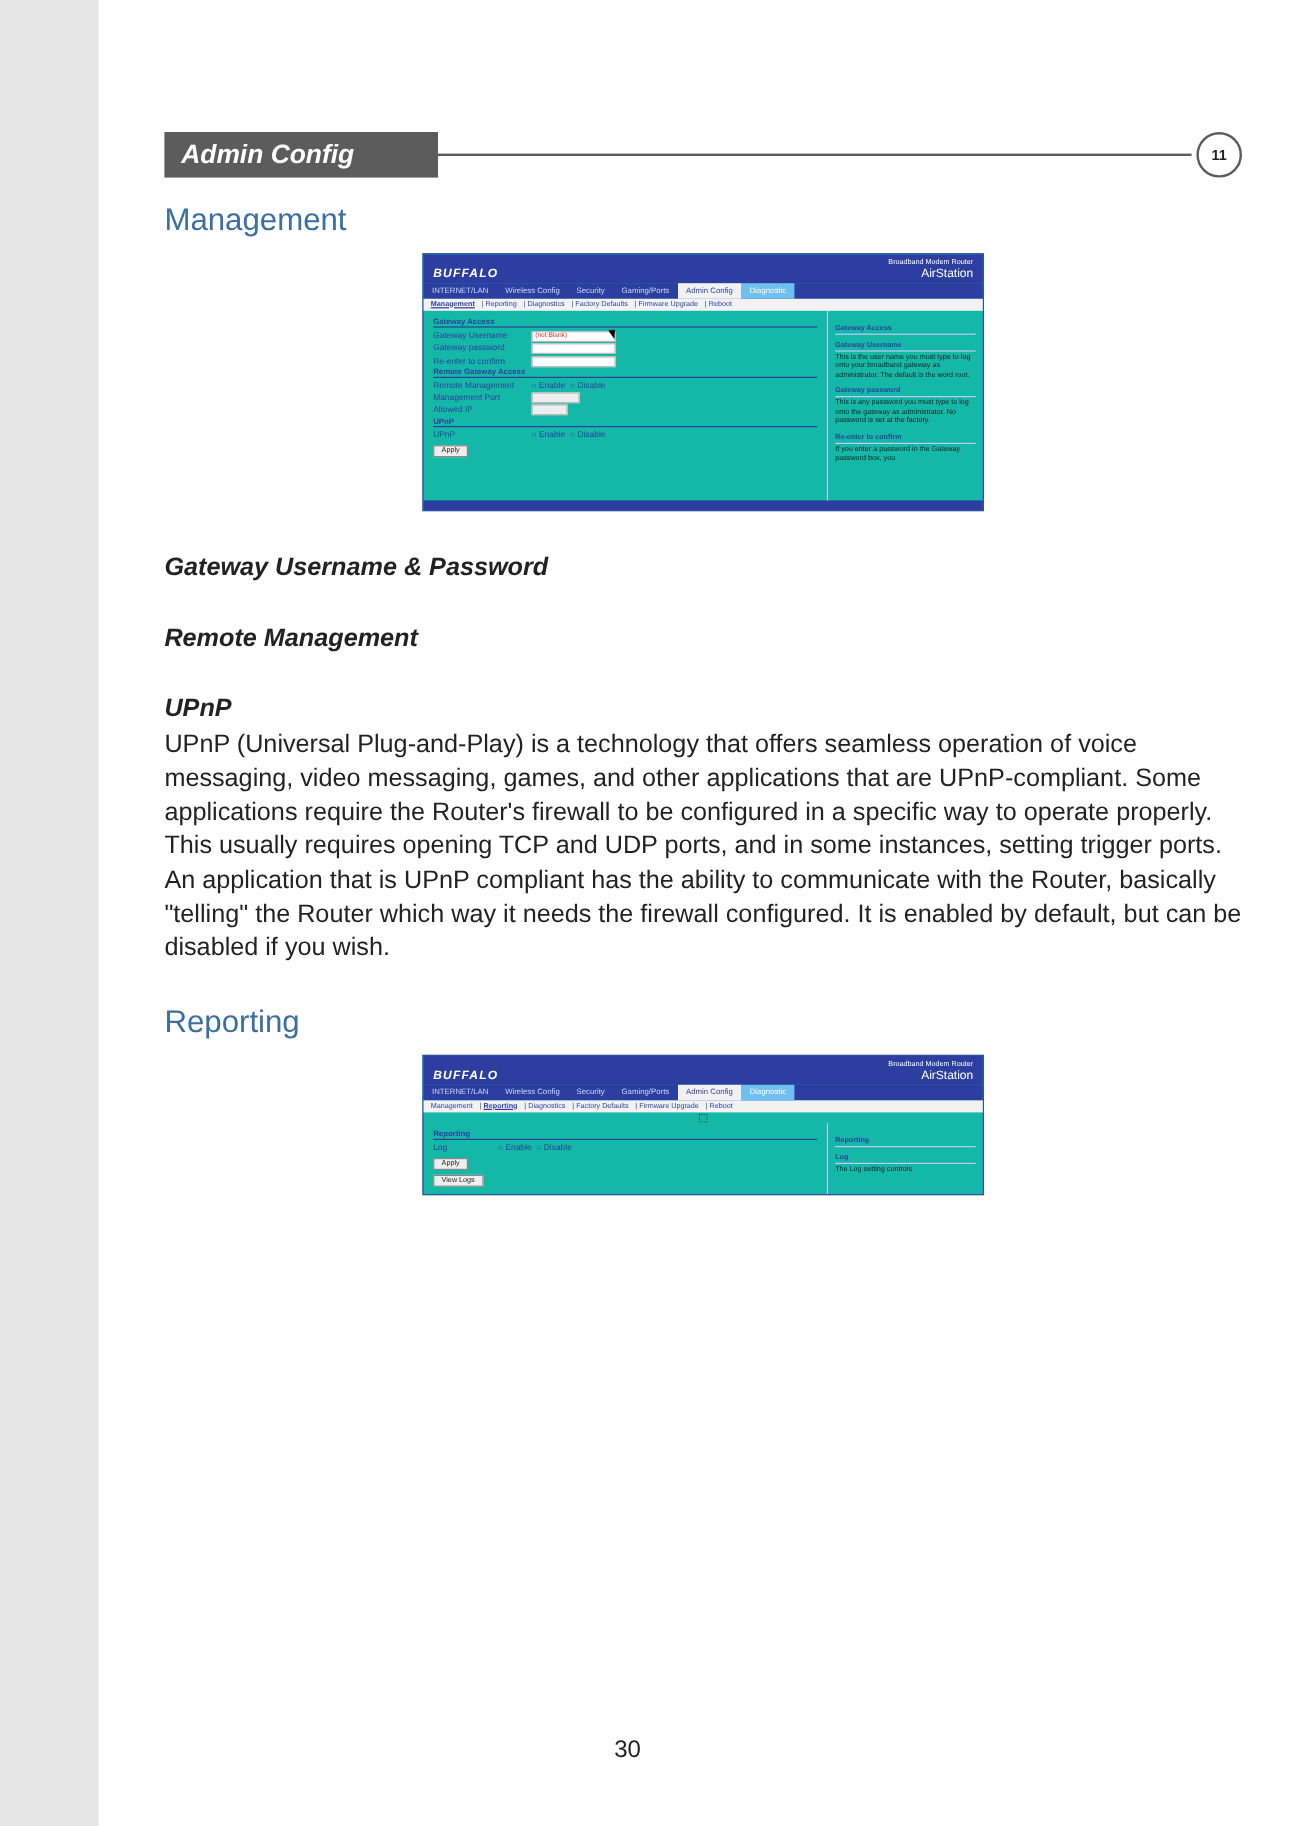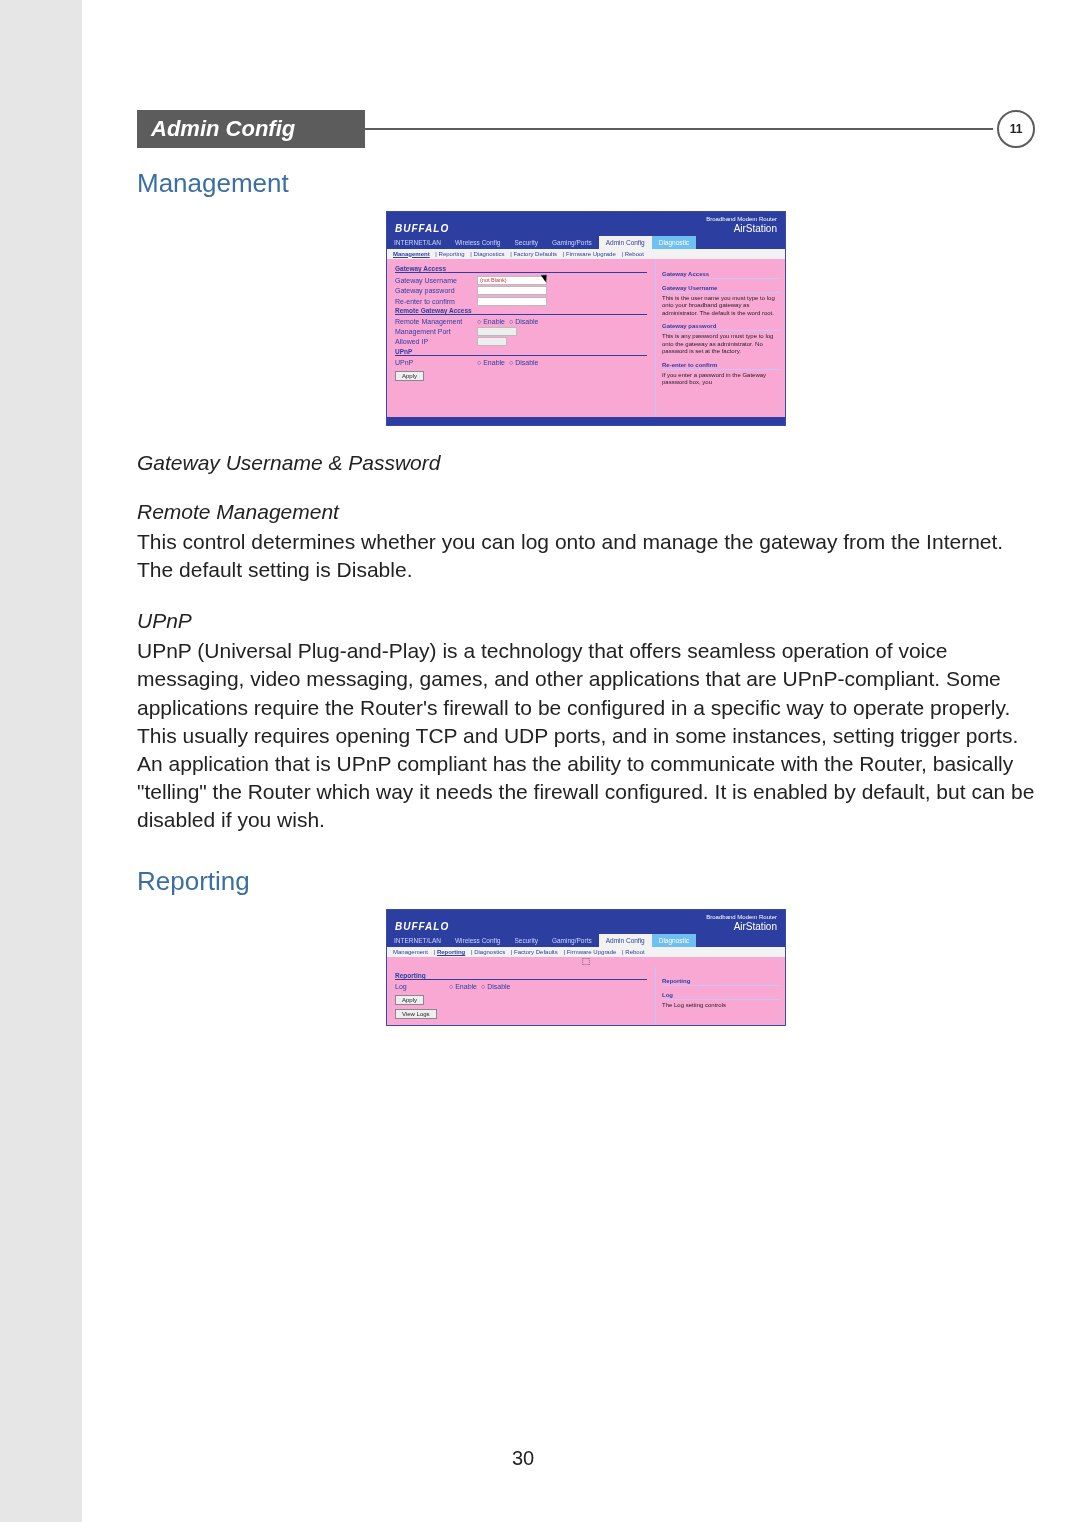--- a/index.html
+++ b/index.html
@@ -53,45 +53,45 @@
     margin-left: 4px;
   }
   .section-head {
     color: #3b6fa3;
     font-size: 26px;
     font-weight: 400;
     margin: 16px 0 12px 0;
   }
   .sub-head {
     font-style: italic;
-    font-weight: 400;
+    font-weight: 700;
     font-size: 21px;
-    margin-top: 25px;
+    margin-top: 35px;
     margin-bottom: 4px;
   }
   .body-text {
     font-size: 21px;
     line-height: 1.34;
   }
   .page-num {
     position: absolute;
     bottom: 52px;
     left: 82px;
     width: 882px;
     text-align: center;
     font-size: 20px;
   }
   
   .shot {
     margin: 10px auto 18px auto;
     border: 1px solid #3a4aa6;
-    background: #f9a8d4;
+    background: #14b8a6;
     font-size: 7px;
     color: #2c3fa0;
-    width: 400px;
+    width: 468px;
   }
   .shot-hdr {
     background: #2c3fa0;
     color: #fff;
     display: flex;
     justify-content: space-between;
     align-items: flex-end;
     padding: 4px 8px 2px 8px;
   }
   .brand { font-style: italic; font-weight: 900; letter-spacing: 1px; font-size: 10px; }
@@ -247,21 +247,20 @@
         <div class="side-h">Re-enter to confirm</div>
         <div class="side-p">If you enter a password in the Gateway password box, you</div>
       </div>
     </div>
     <div class="footer-bar"></div>
   </div>
 
   <div class="sub-head">Gateway Username &amp; Password</div>
 
   <div class="sub-head">Remote Management</div>
-  <div class="body-text">This control determines whether you can log onto and manage the gateway from the Internet. The default setting is Disable.</div>
 
   <div class="sub-head">UPnP</div>
   <div class="body-text">UPnP (Universal Plug-and-Play) is a technology that offers seamless operation of voice messaging, video messaging, games, and other applications that are UPnP-compliant. Some applications require the Router's firewall to be configured in a specific way to operate properly. This usually requires opening TCP and UDP ports, and in some instances, setting trigger ports. An application that is UPnP compliant has the ability to communicate with the Router, basically "telling" the Router which way it needs the firewall configured. It is enabled by default, but can be disabled if you wish.</div>
 
   <div class="section-head" style="margin-top:32px;">Reporting</div>
 
   <div class="shot">
     <div class="shot-hdr">
       <span class="brand">BUFFALO</span>
       <span class="air">

